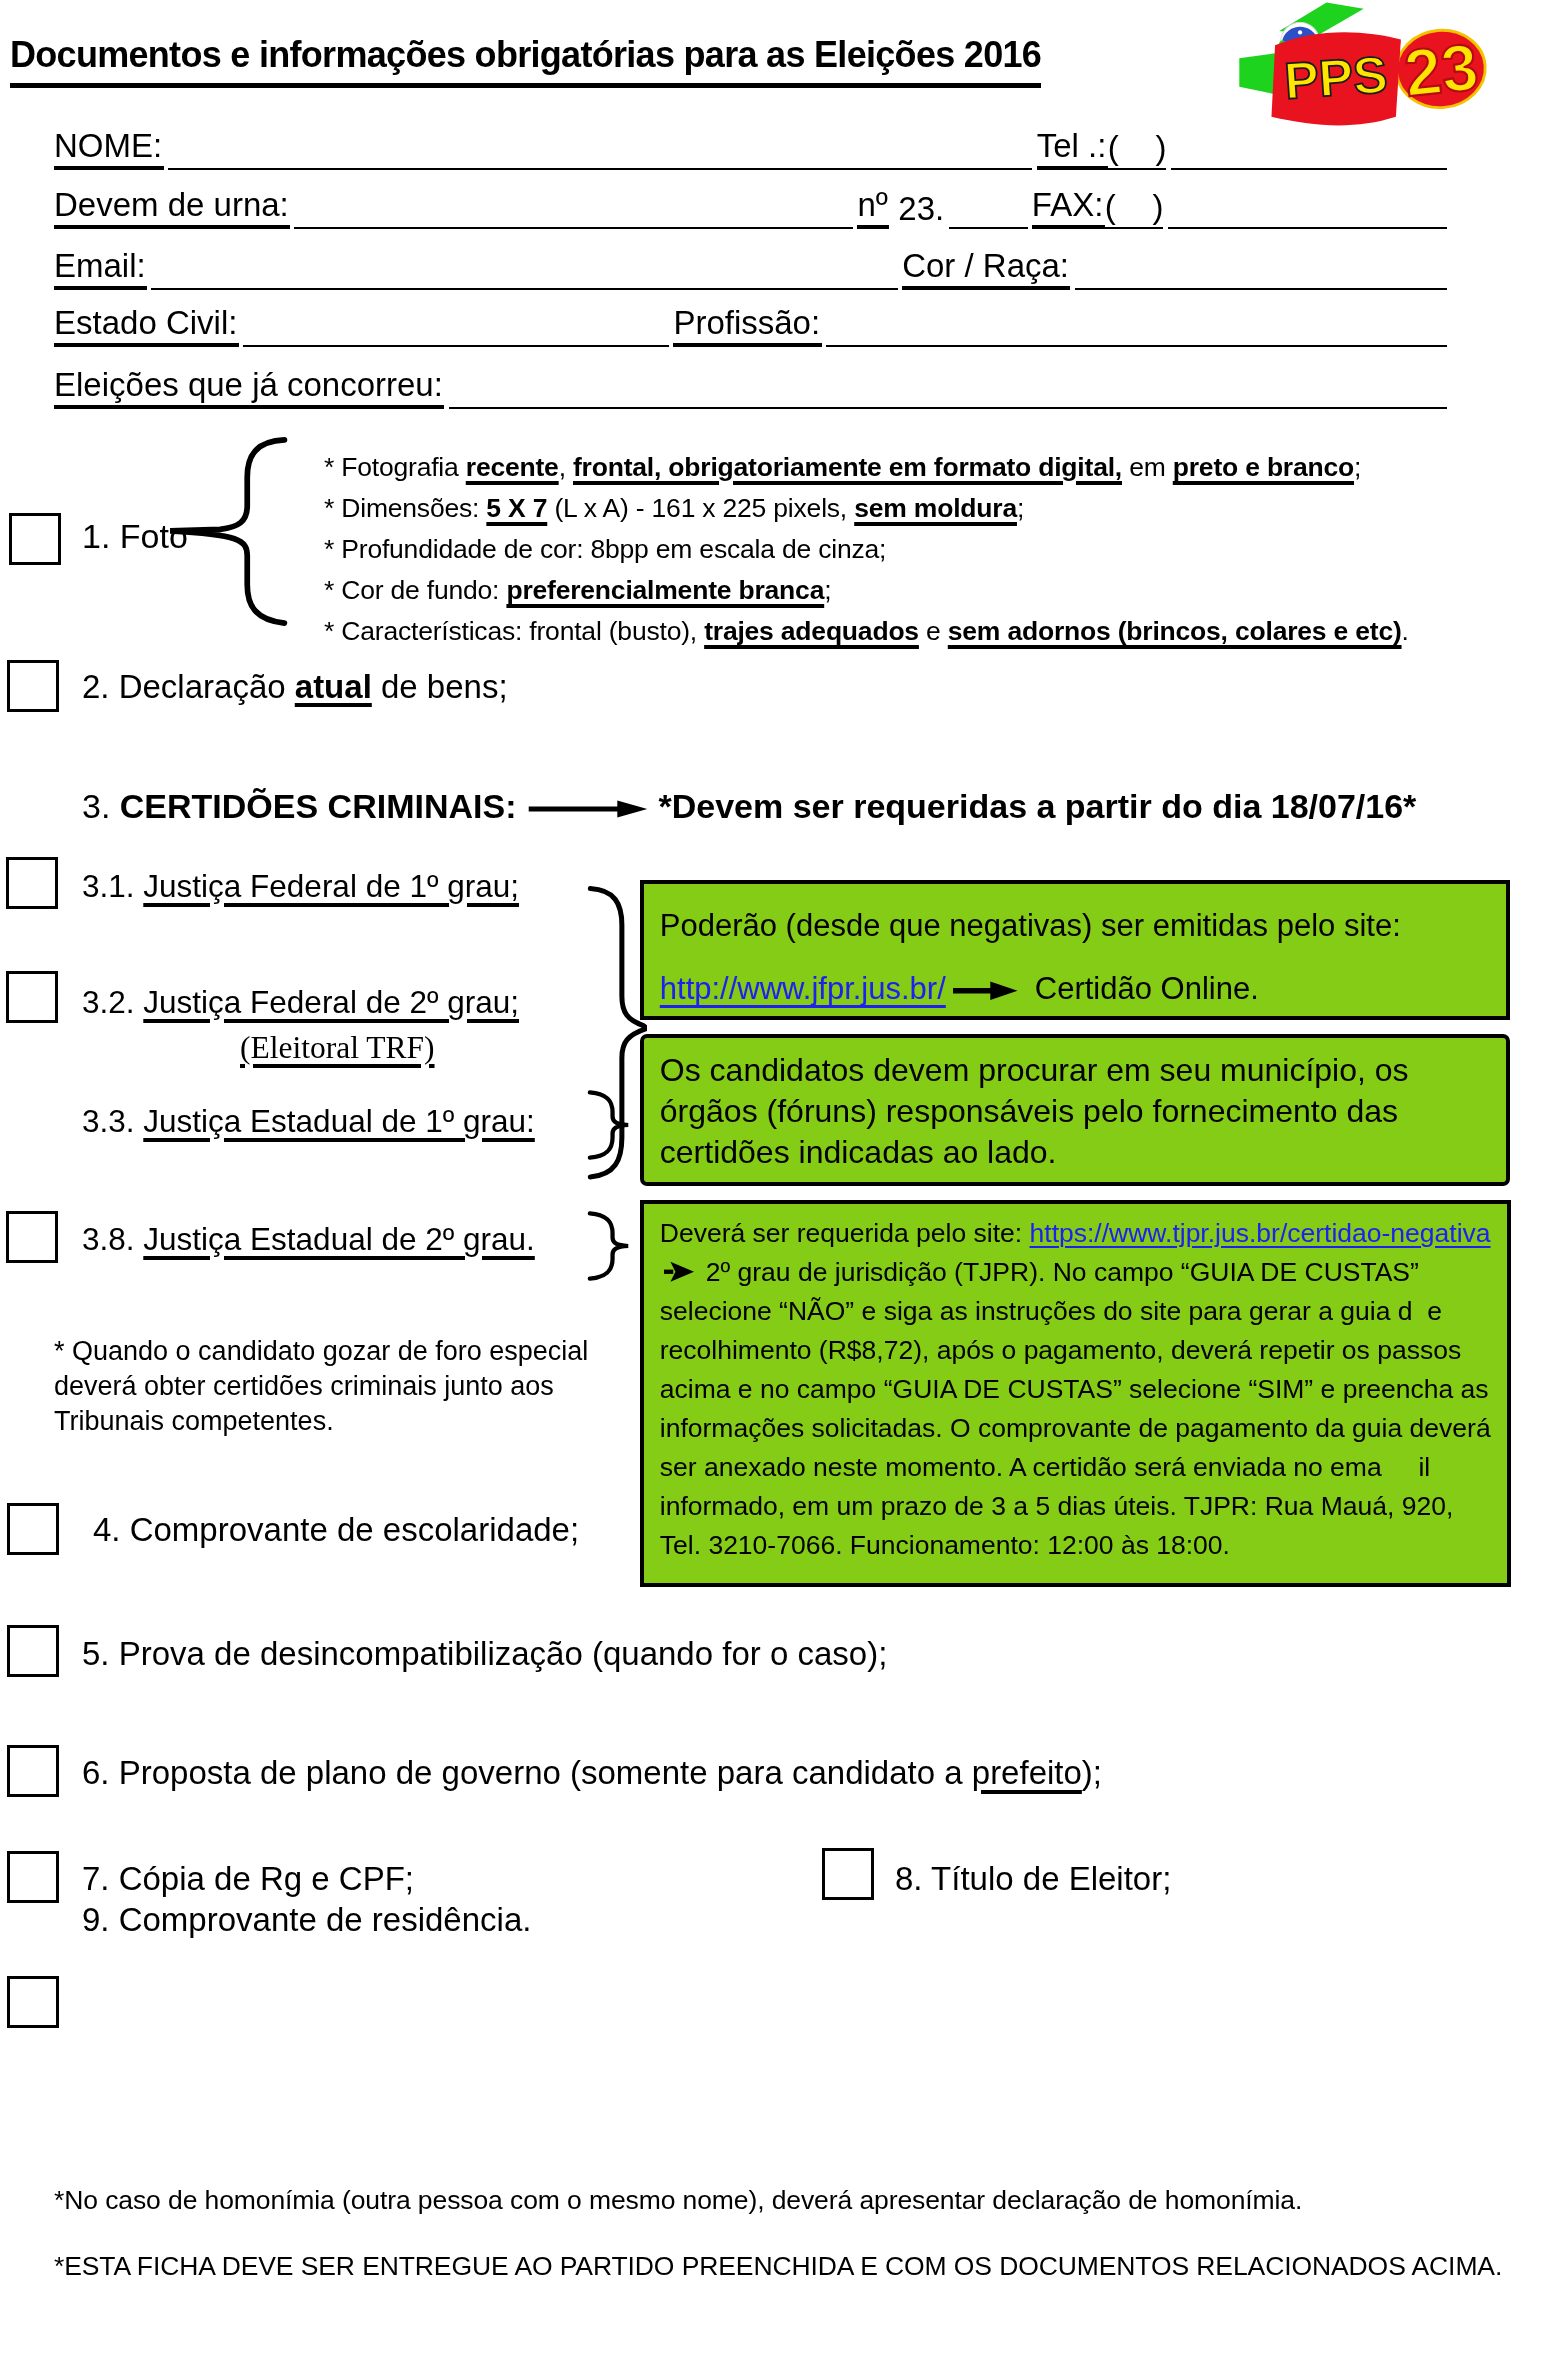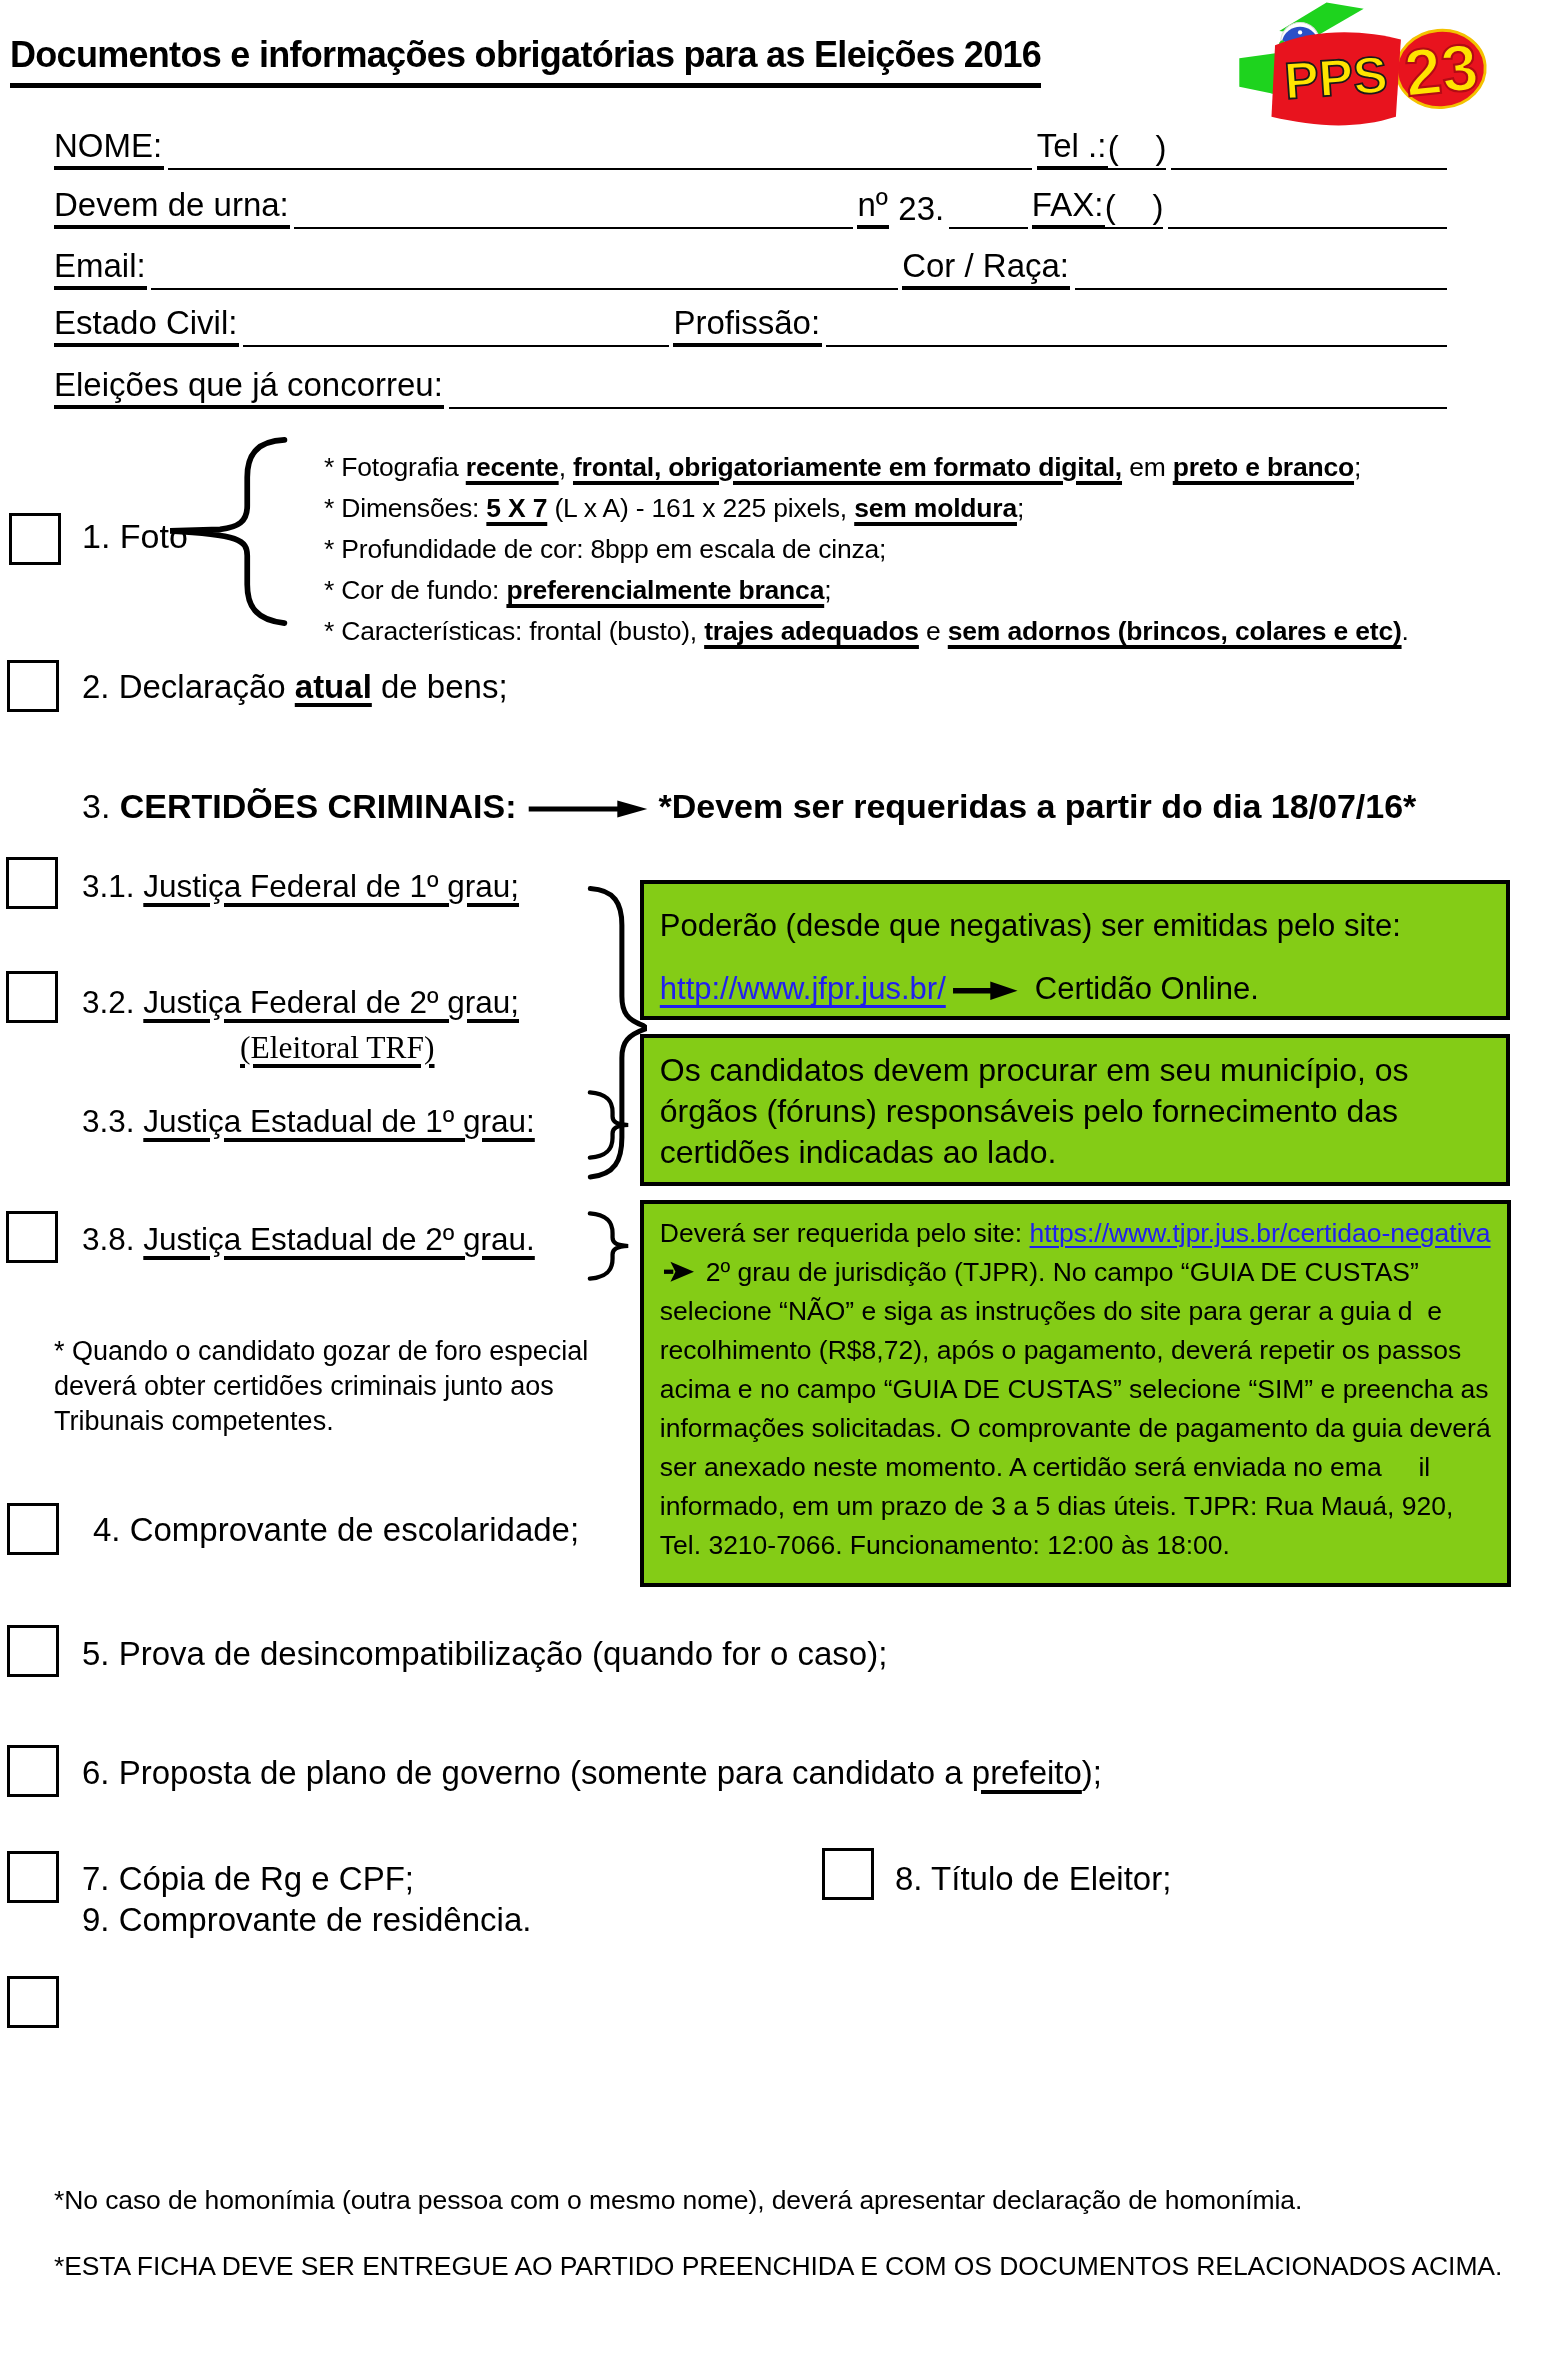--- a/index.html
+++ b/index.html
@@ -57,21 +57,21 @@
   #item8{left:895px;top:1860px;}
   #item9{left:82px;top:1901px;}
   
   .brace{position:absolute;}
   #brace-fed{left:586px;top:885px;}
   #brace-33{left:587px;top:1090px;}
   #brace-34{left:587px;top:1211px;}
   
   .ibox{position:absolute;border:4.3px solid #000;background:#84cc16;}
   #box1{left:640px;top:880px;width:870px;height:140px;padding:10px 15.8px;font-size:31px;line-height:63px;}
-  #box2{left:640px;top:1034px;width:870px;height:152px;padding:11.5px 15.8px;font-size:32px;line-height:41px;}
+  #box2{left:640px;top:1034px;width:870px;height:152px;padding:11.5px 15.8px;font-size:32px;line-height:41px;border-radius:7px;}
   #box3{left:640px;top:1200px;width:871px;height:387px;padding:10px 15.8px;font-size:26.5px;line-height:39px;}
   #box3 .seg-link{text-decoration-thickness:2.1px;text-underline-offset:4.3px;}
   
   #foro-note{position:absolute;left:54px;top:1334px;width:580px;font-size:27px;line-height:35px;}
   .bottom-note{position:absolute;left:54px;font-size:26.5px;line-height:34px;letter-spacing:-0.1px;}
   #note1{top:2079px;width:1443px;}
   #note2{top:2183px;width:1443px;}
   #note3{top:2249px;width:1454px;}
   
 </style>

